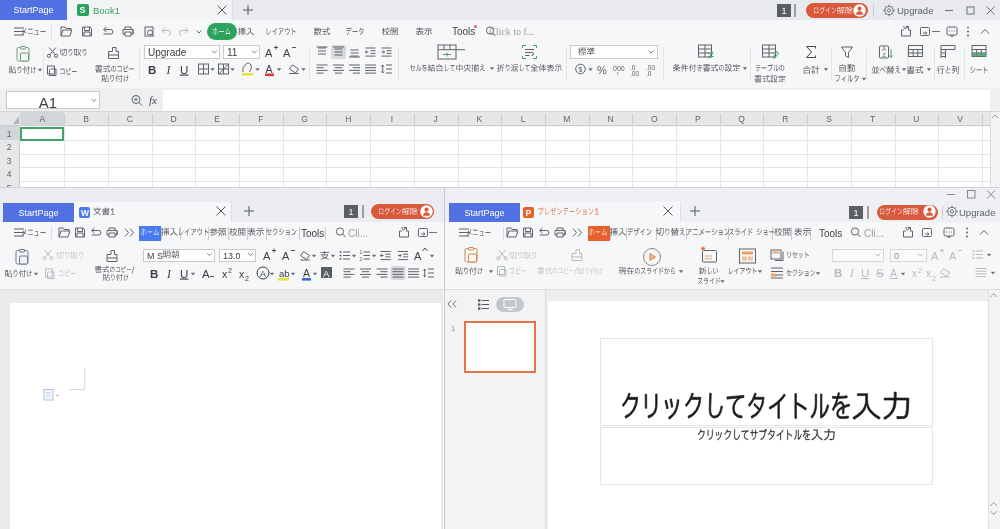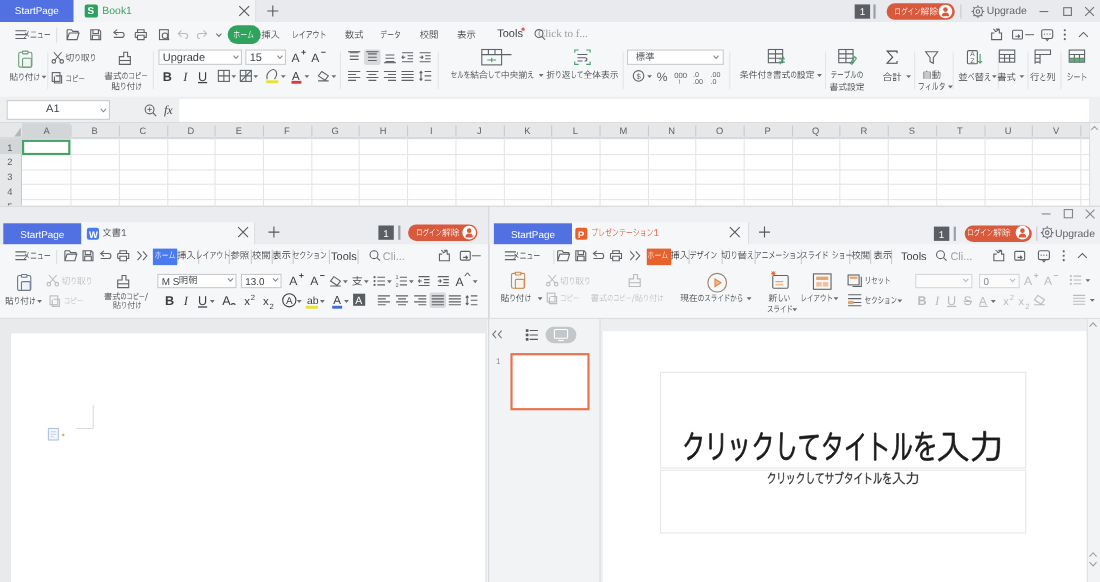--- a/index.html
+++ b/index.html
@@ -37,27 +37,27 @@
   <div class="abs" style="left:750px;top:47px;width:1px;height:34px;background:#e3e5e7;"></div>
   <div class="abs" style="left:831px;top:47px;width:1px;height:34px;background:#e3e5e7;"></div>
   <div class="abs" style="left:866px;top:47px;width:1px;height:34px;background:#e3e5e7;"></div>
   <div class="abs" style="left:907px;top:47px;width:1px;height:34px;background:#e3e5e7;"></div>
   <div class="abs" style="left:934px;top:47px;width:1px;height:34px;background:#e3e5e7;"></div>
   <div class="abs" style="left:964px;top:47px;width:1px;height:34px;background:#e3e5e7;"></div>
 
   <div class="abs" style="left:144px;top:45px;width:76px;height:14px;background:#fff;border:1px solid #c8cacd;"></div>
   <div class="t" style="left:148px;top:47px;font-size:10px;">Upgrade</div>
   <div class="abs" style="left:223px;top:45px;width:37px;height:14px;background:#fff;border:1px solid #c8cacd;"></div>
-  <div class="t" style="left:227px;top:47px;font-size:10px;">15</div>
+  <div class="t" style="left:227px;top:47px;font-size:10px;">11</div>
 
   <div class="abs" style="left:570px;top:45px;width:88px;height:14px;background:#fff;border:1px solid #c8cacd;"></div>
 
   <div class="abs" style="left:0;top:88px;width:1000px;height:24px;background:#edeff1;border-bottom:1px solid #d4d6d9;"></div>
   <div class="abs" style="left:6px;top:91px;width:94px;height:18px;background:#fff;border:1px solid #c8cacd;"></div>
-  <div class="t" style="left:6px;top:94px;width:84px;text-align:center;font-size:10px;color:#3d4145;">A1</div>
+  <div class="t" style="left:6px;top:94px;width:84px;text-align:center;font-size:15px;color:#3d4145;">A1</div>
   <div class="abs" style="left:163px;top:90px;width:827px;height:21px;background:#fff;"></div>
 
   <div class="abs" style="left:0;top:112px;width:990px;height:14px;background:#e5e7e9;border-bottom:1px solid #c9cbce;"></div>
   <div class="abs" style="left:20px;top:112px;width:44px;height:14px;background:#d3d6d8;"></div>
   <div class="abs" style="left:0;top:126px;width:20px;height:61px;background:#e5e7e9;border-right:1px solid #c9cbce;"></div>
   <div class="abs" style="left:0;top:126px;width:20px;height:14px;background:#d3d6d8;"></div>
   <div class="abs" style="left:20px;top:127px;width:970px;height:60px;background:#fff;"></div>
   <div class="t" style="left:32.4px;top:114px;width:20px;text-align:center;font-size:8.5px;color:#606468;">A</div>
 <div class="t" style="left:76.1px;top:114px;width:20px;text-align:center;font-size:8.5px;color:#606468;">B</div>
 <div class="t" style="left:119.8px;top:114px;width:20px;text-align:center;font-size:8.5px;color:#606468;">C</div>

